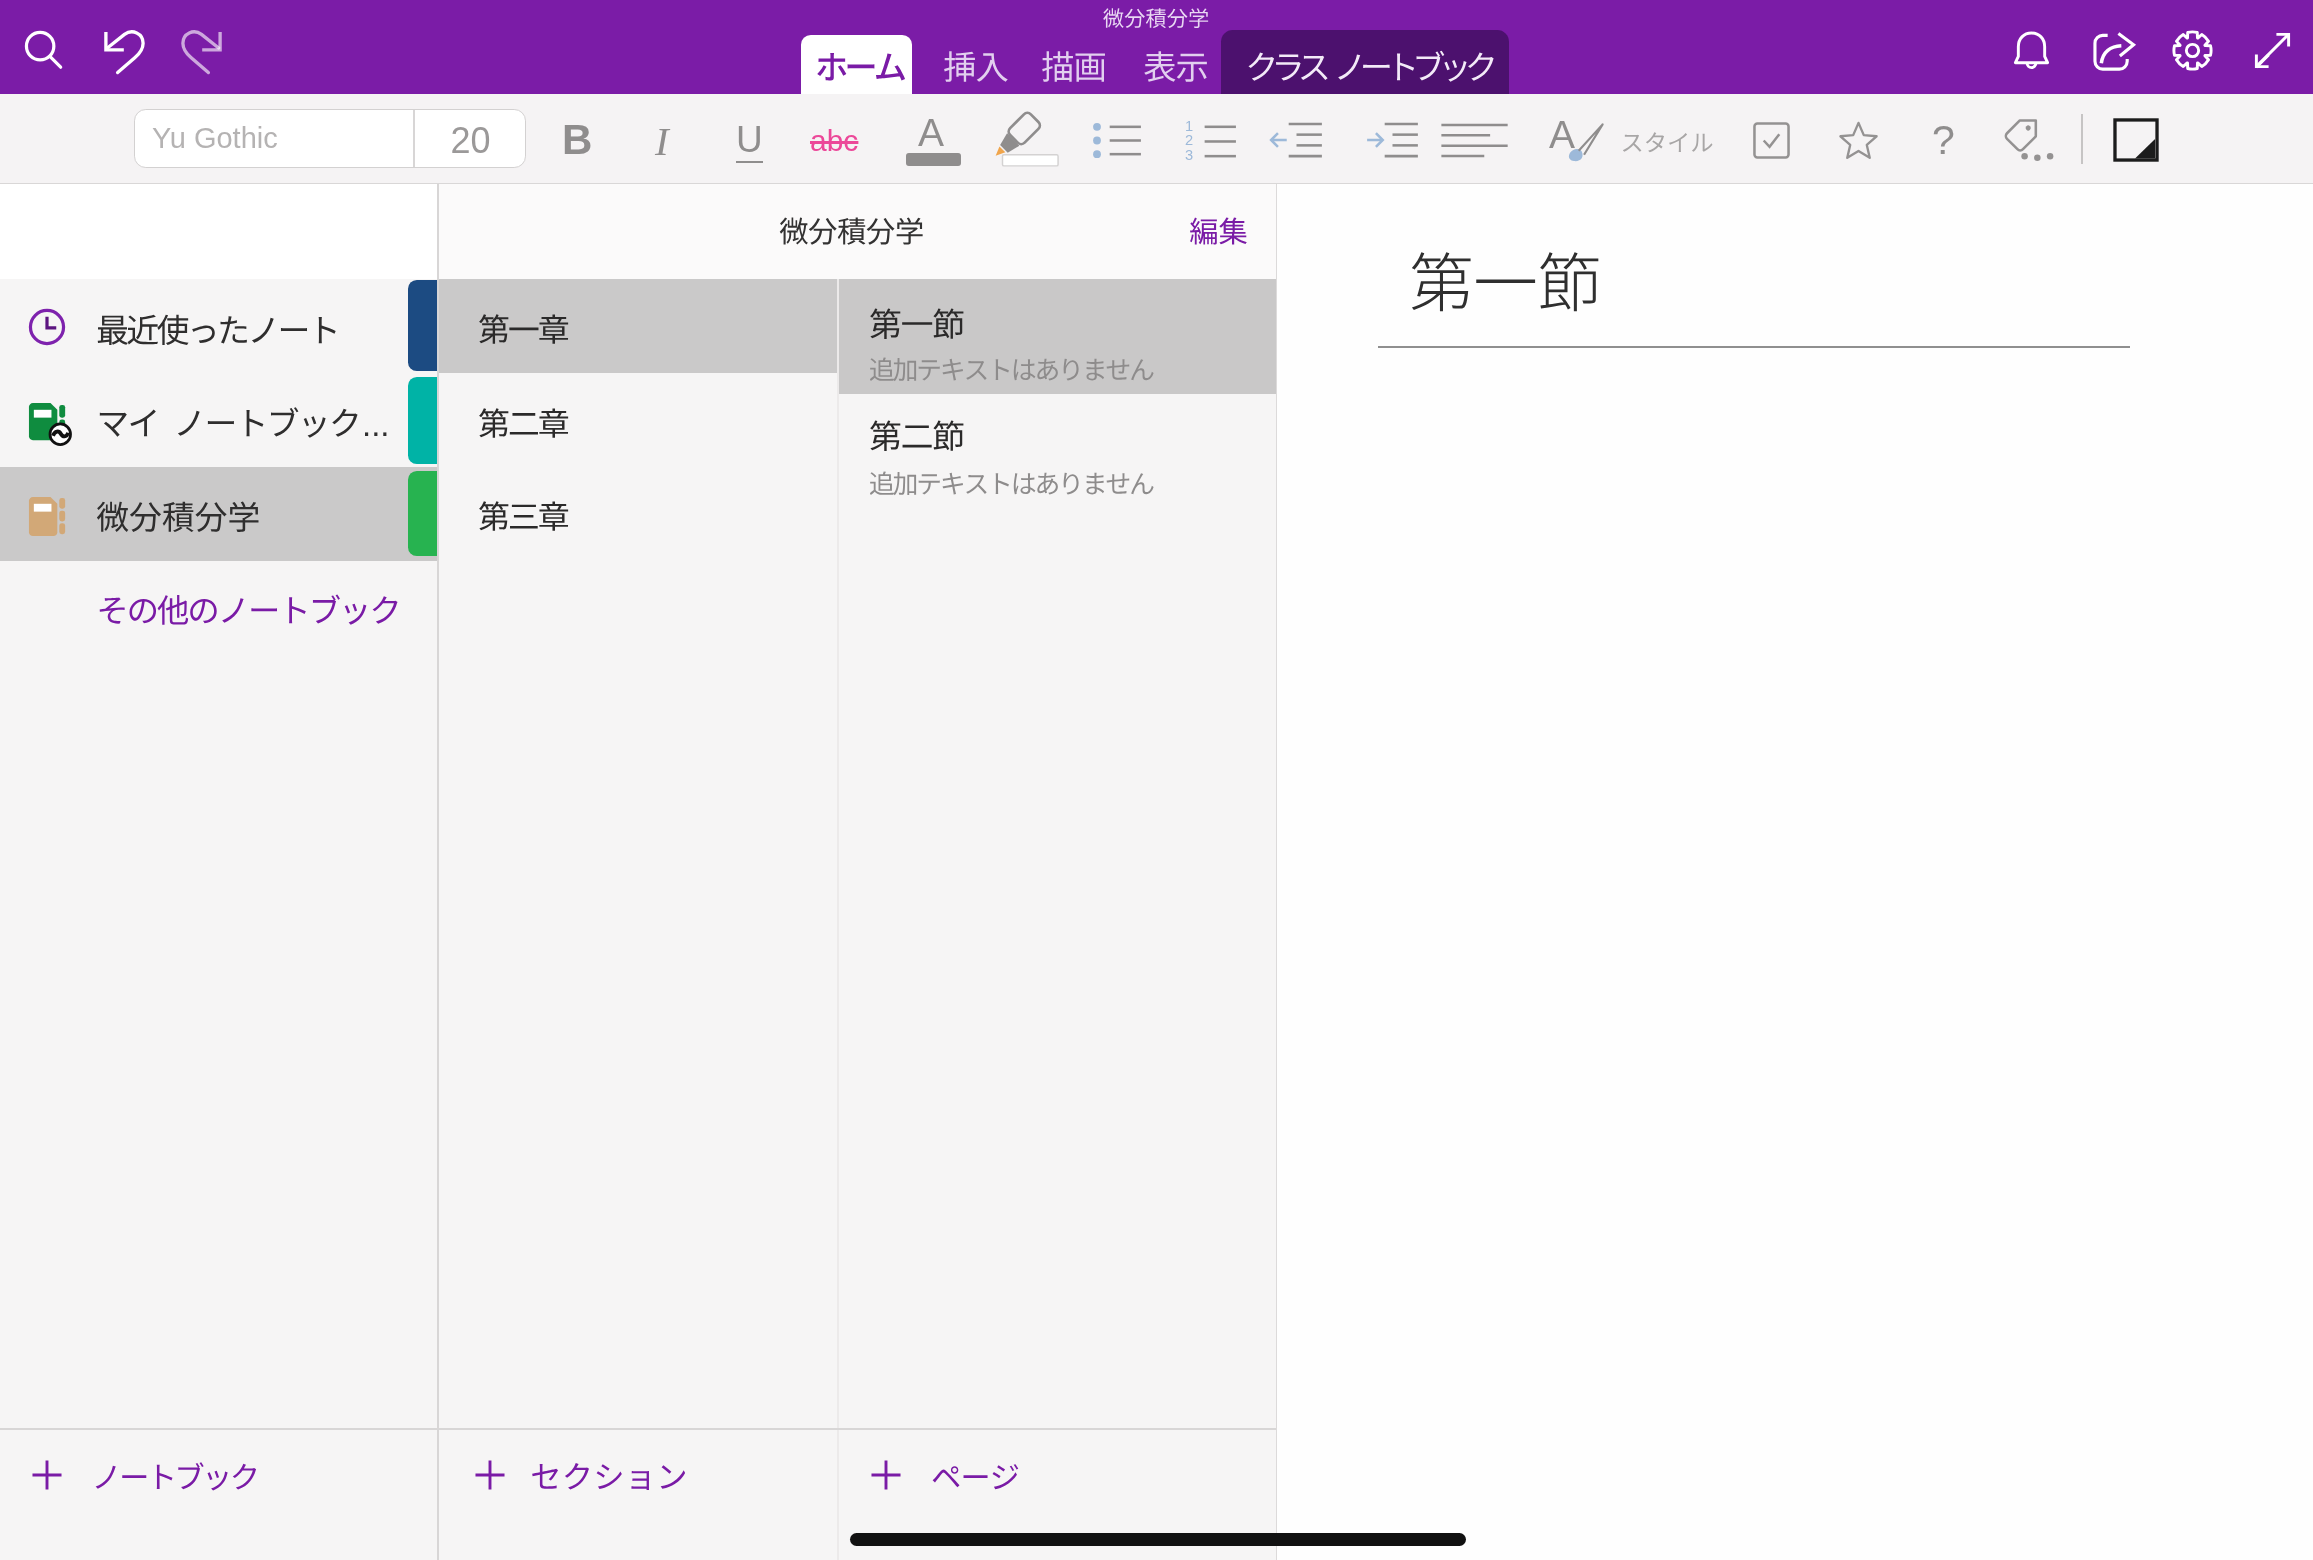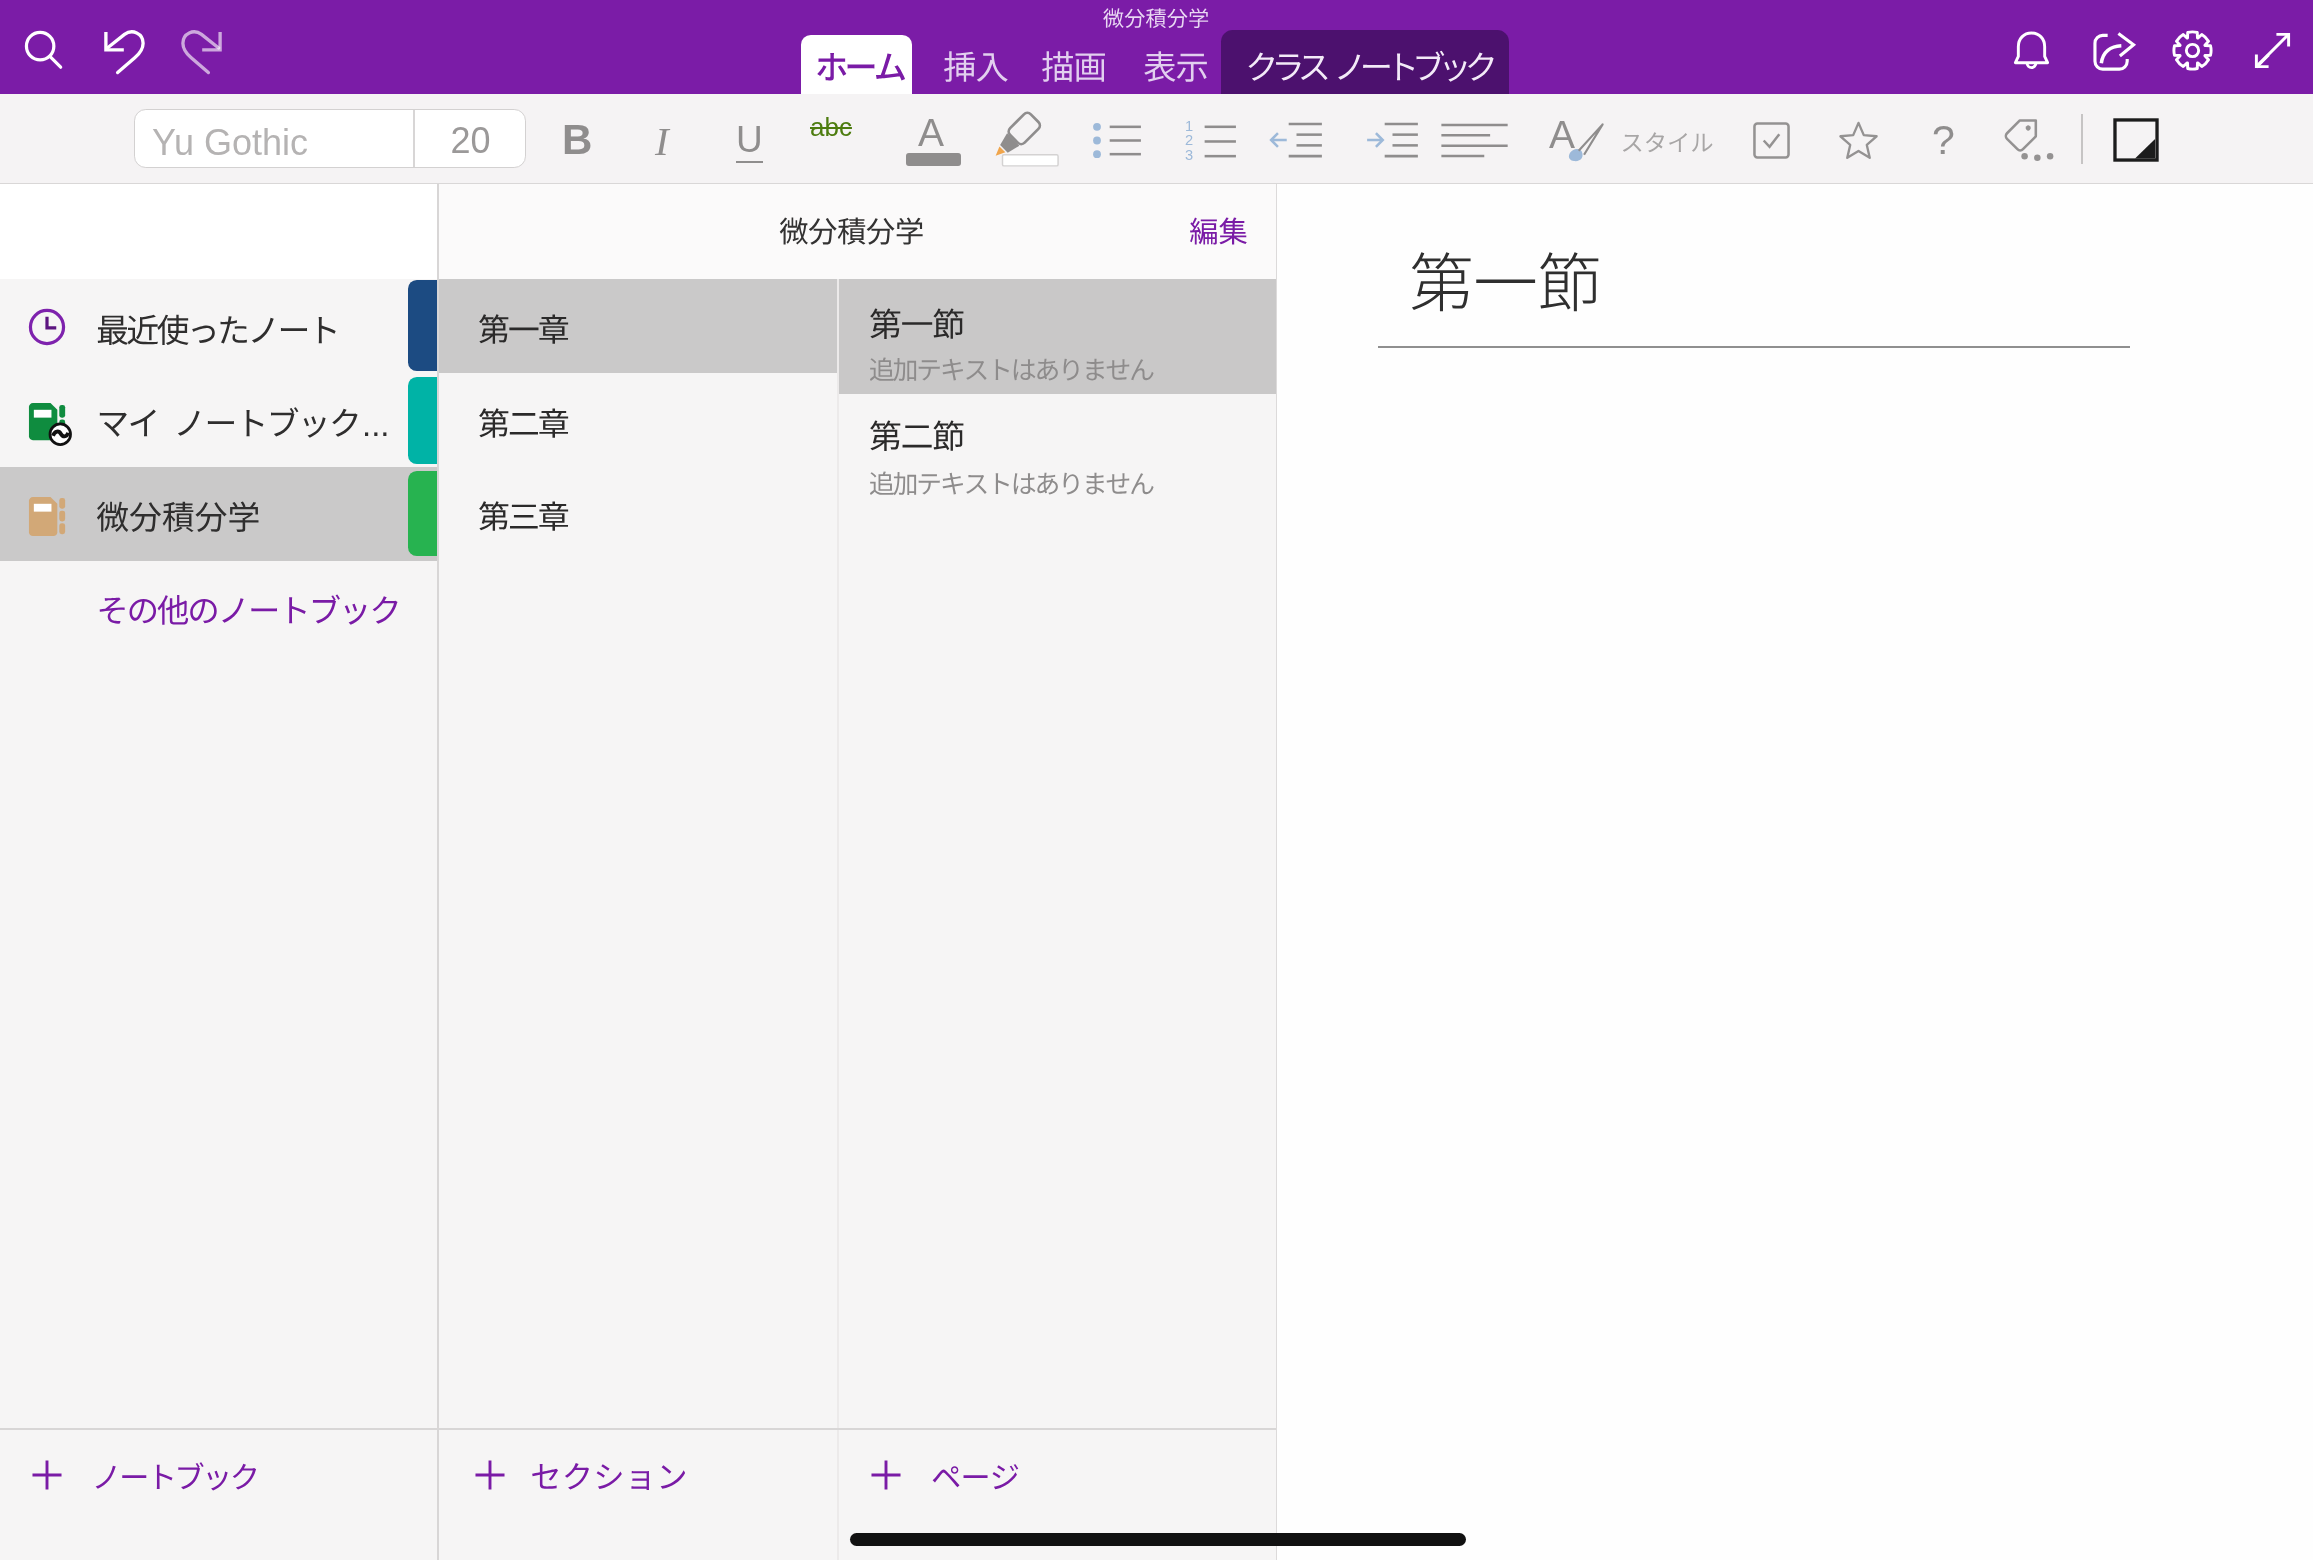--- a/index.html
+++ b/index.html
@@ -60,26 +60,26 @@
     </svg>
 <svg class="abs" style="left:2252px;top:30px" width="41" height="41" viewBox="0 0 42 42" fill="none" stroke="#fff" stroke-width="3">
       <path d="M25 4.5 H37.5 V17"></path>
       <path d="M17 25.5 L4.5 38" transform="translate(0,0)"></path>
       <path d="M37 5 L5 37"></path>
       <path d="M4.5 25 V37.5 H17"></path>
     </svg>
 <div class="abs" style="left:0;top:94px;width:2313px;height:90px;background:#f5f3f4;border-bottom:1px solid #d9d7d7"></div>
 <div class="abs" style="left:134px;top:109px;width:392px;height:59px;background:#fff;border:1.5px solid #d3d1d1;border-radius:11.8px"></div>
 <div class="abs" style="left:413px;top:110px;width:1.5px;height:57px;background:#d8d6d6"></div>
-<div class="abs" style="left:152px;top:122px;font-size:36px;color:#b5b3b3">Yu Gothic</div>
+<div class="abs" style="left:152px;top:122px;font-size:29px;color:#b5b3b3">Yu Gothic</div>
 <div class="abs" style="left:448px;top:120px;width:45px;text-align:center;font-size:36px;color:#9b9999">20</div>
 <div class="abs" style="left:562px;top:116px;font-size:42px;font-weight:bold;color:#8f8d8d">B</div>
 <div class="abs" style="left:655px;top:117px;font-size:41px;font-style:italic;font-family:'Liberation Serif',serif;color:#8f8d8d">I</div>
 <div class="abs" style="left:736px;top:120px;font-size:37px;color:#8f8d8d;border-bottom:2.5px solid #8f8d8d;line-height:1.1">U</div>
-<div class="abs" style="left:810px;top:112px;font-size:26px;color:#4d7c0f;text-decoration:line-through">abc</div>
+<div class="abs" style="left:810px;top:124px;font-size:30px;color:#ec4899;text-decoration:line-through">abc</div>
 <div class="abs" style="left:918px;top:111px;font-size:39px;color:#8f8d8d">A</div>
 <div class="abs" style="left:906px;top:153px;width:55px;height:12.7px;background:#8f8d8d;border-radius:2.9px"></div>
 <svg class="abs" style="left:983px;top:108px" width="78" height="67" viewBox="0 0 80 68">
       <g transform="translate(19,44) rotate(45)">
         <rect x="-10.5" y="-48" width="21" height="30" rx="5" fill="none" stroke="#8f8d8d" stroke-width="2.8"></rect>
         <path d="M-9 -17 L9 -17 L5.5 -3.5 L-5.5 -3.5 Z" fill="#8f8d8d"></path>
         <path d="M-5 -2 L3.5 -2 L-1 7.5 Z" fill="#f0a54c"></path>
       </g>
       <rect x="20" y="47.5" width="57" height="11.5" rx="1.5" fill="#fff" stroke="#d4d2d2" stroke-width="1.5"></rect>
     </svg>

